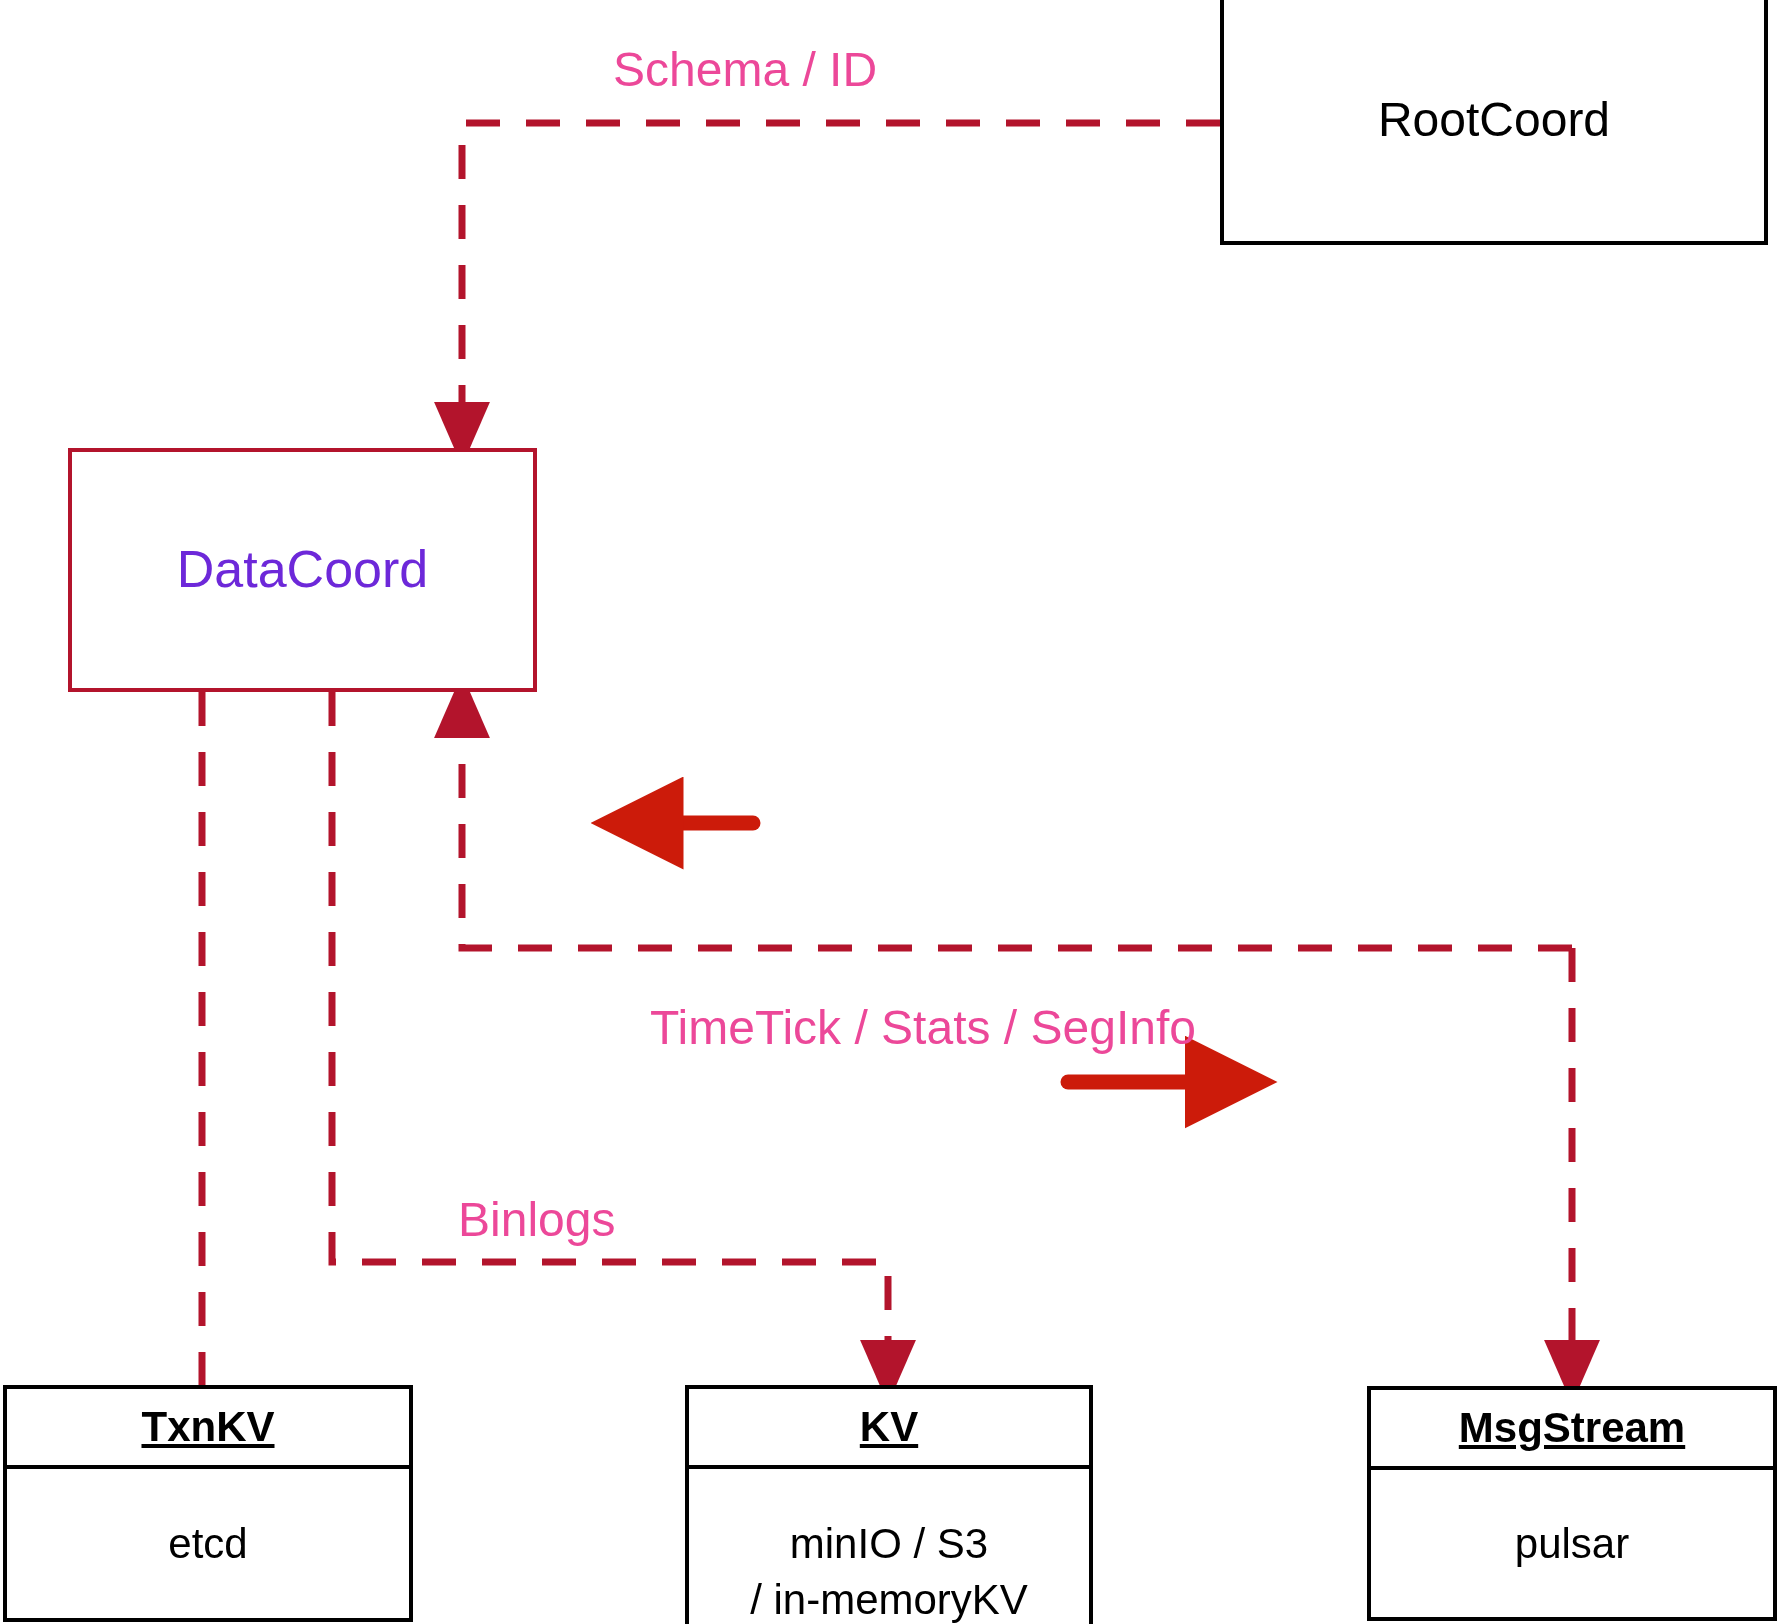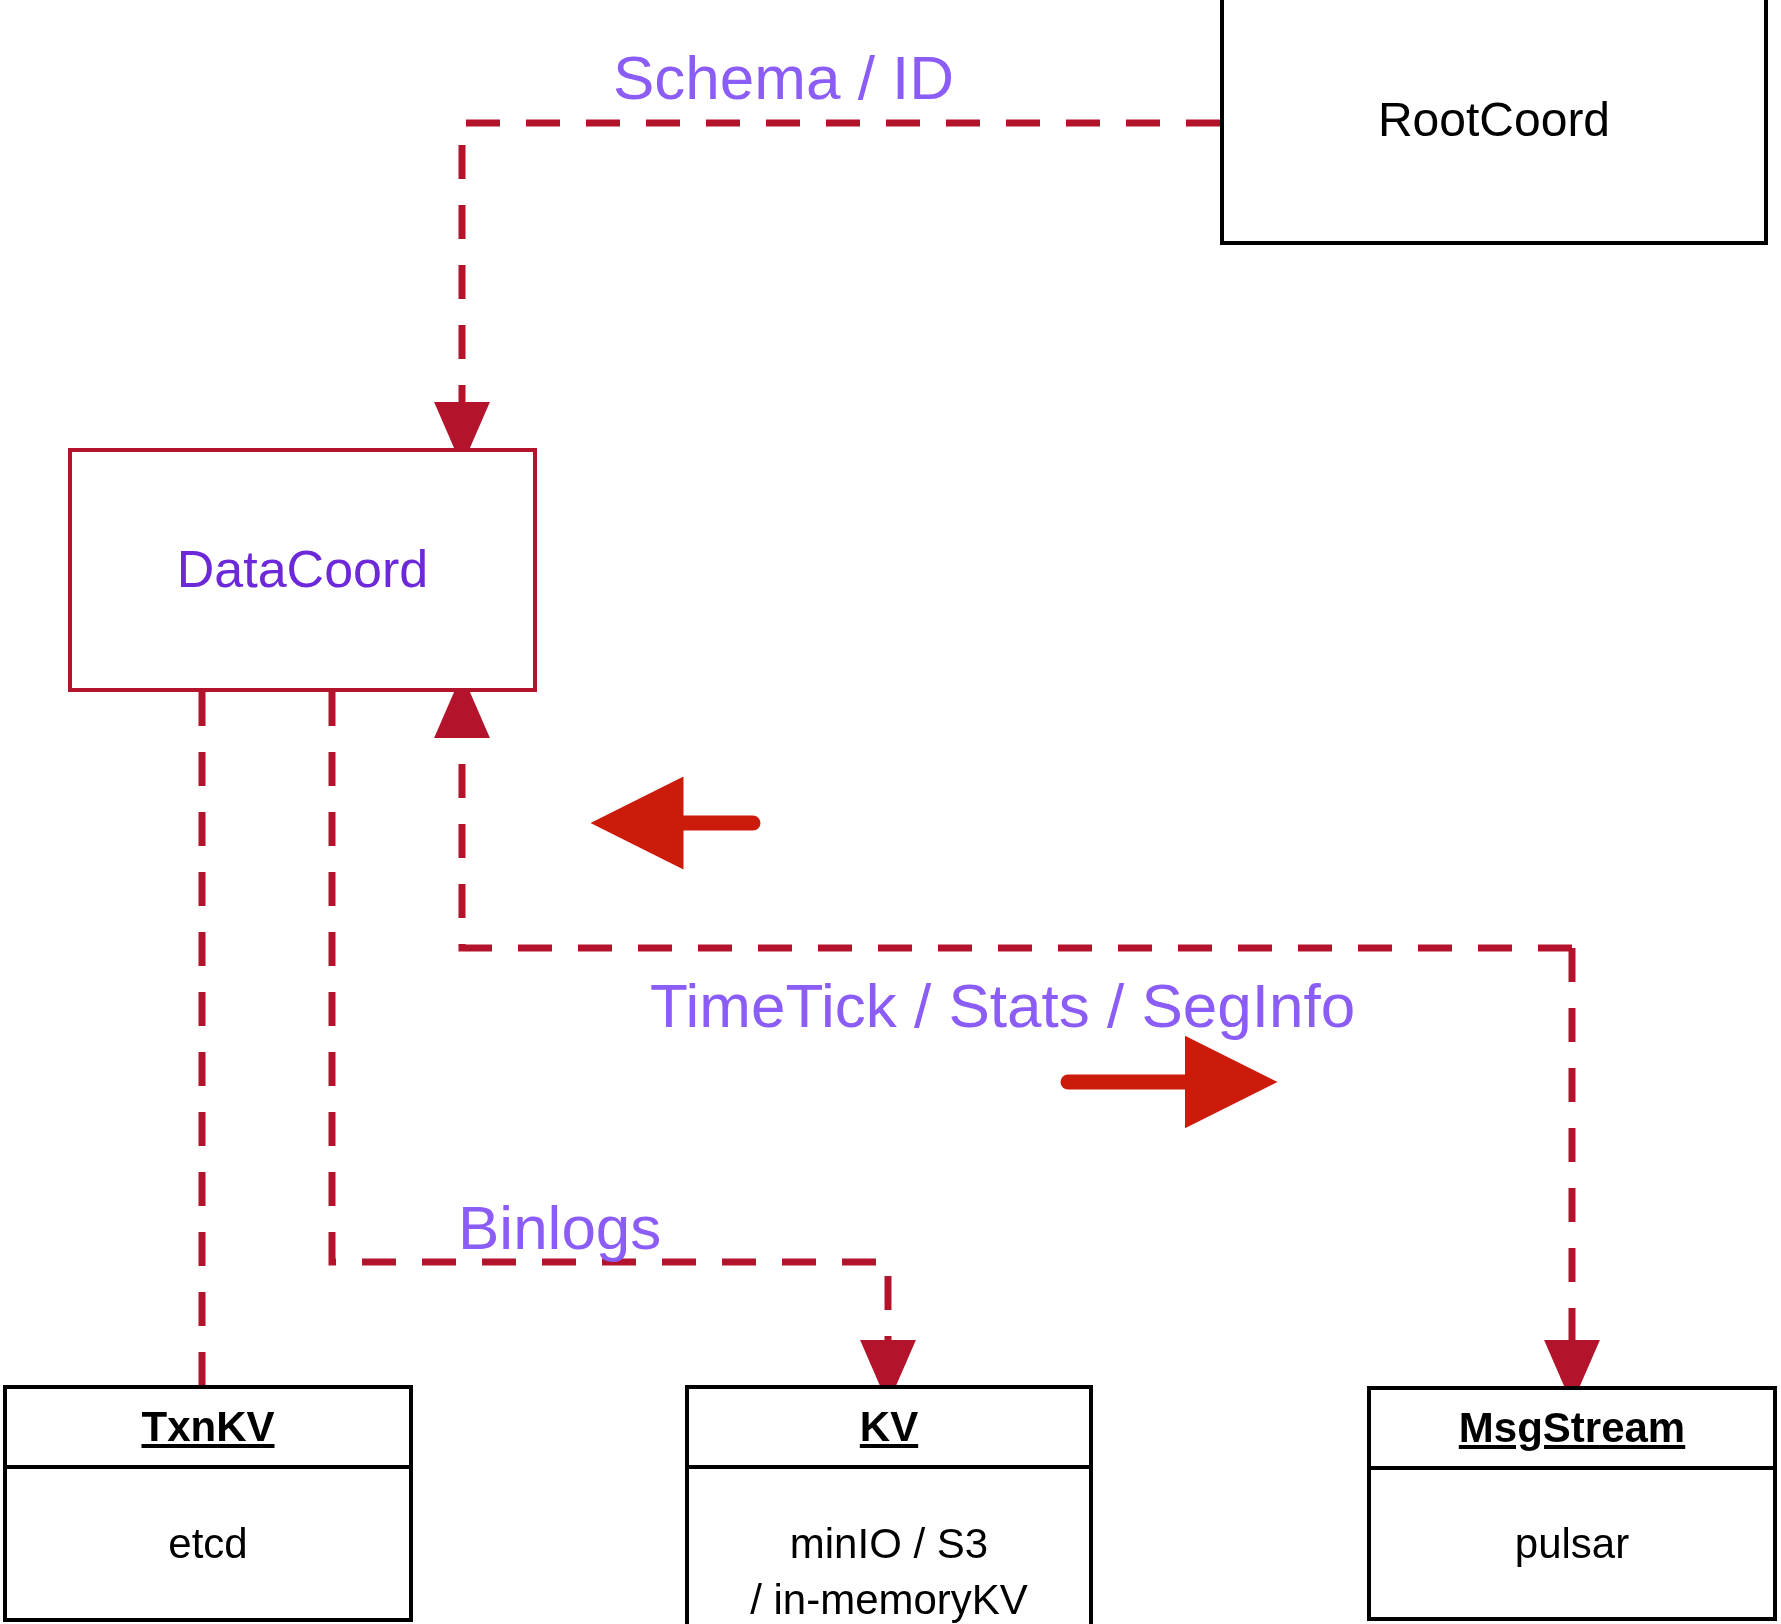--- a/index.html
+++ b/index.html
@@ -87,22 +87,22 @@
   .node-split-body-text {
     font-size: 42px;
     color: #000000;
     font-family: "Liberation Sans", sans-serif;
     line-height: 1.32;
     text-align: center;
     white-space: pre-line;
   }
   .edge-label {
     position: absolute;
-    font-size: 62px;
-    color: #8b5cf6;
+    font-size: 48px;
+    color: #ec4899;
     font-family: "Liberation Sans", sans-serif;
     white-space: nowrap;
   }
 </style>
 </head>
 <body>
 
 <div id="canvas">
 
   <svg id="diagram-svg" viewBox="0 0 1781 1624" xmlns="http://www.w3.org/2000/svg">
@@ -162,17 +162,17 @@
       <span class="node-split-head-text">MsgStream</span>
     </div>
     <div class="node-split-body">
       <span class="node-split-body-text">pulsar</span>
     </div>
   </div>
 
   <div class="edge-label" style="left:613px; top:42px;">Schema / ID</div>
 
 
-  <div class="edge-label" style="left:650px; top:970px;">TimeTick / Stats / SegInfo</div>
+  <div class="edge-label" style="left:650px; top:1000px;">TimeTick / Stats / SegInfo</div>
 
   <div class="edge-label" style="left:458px; top:1176px;margin-top:16px;">Binlogs</div>
 
 </div>
 
 </body></html>

